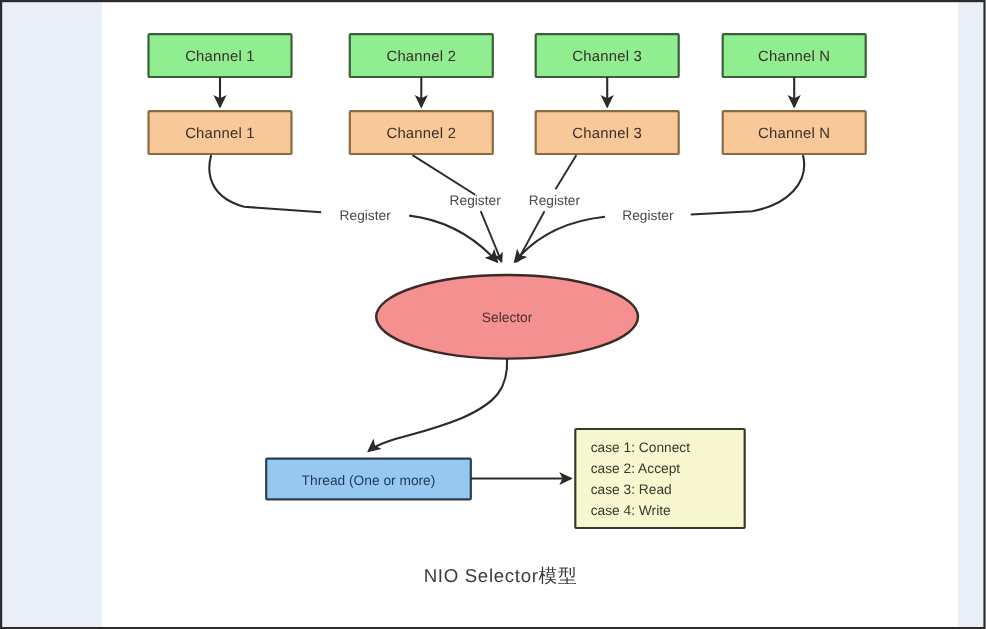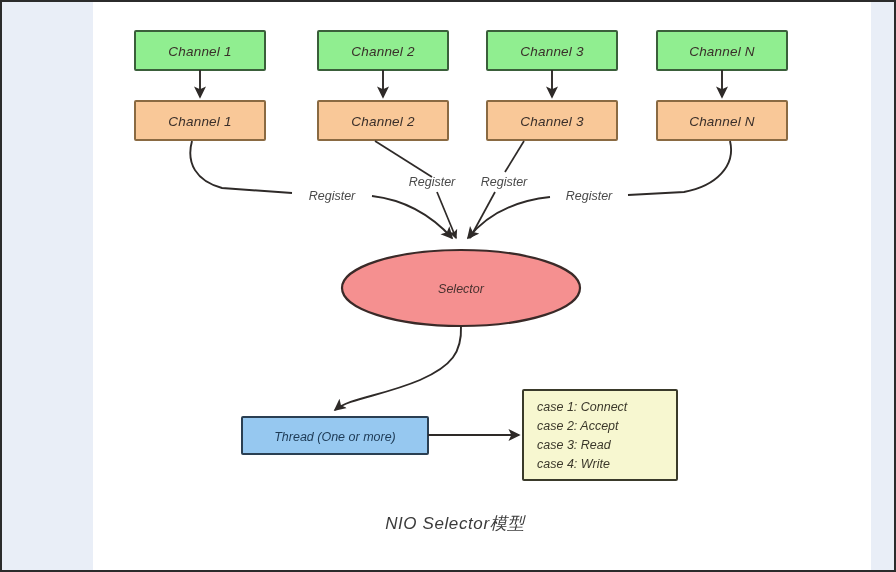--- a/index.html
+++ b/index.html
@@ -13,21 +13,20 @@
     height: 572px;
     overflow: hidden;
     font-family: "Liberation Sans", sans-serif;
   }
   #page {
     position: relative;
     width: 896px;
     height: 572px;
     background: #ffffff;
     box-sizing: border-box;
-    font-style: italic;
   }
   
   #frame-border {
     position: absolute;
     left: 0; top: 0;
     width: 896px; height: 572px;
     border: 2px solid #2b2b2b;
     box-sizing: border-box;
     pointer-events: none;
     z-index: 40;

